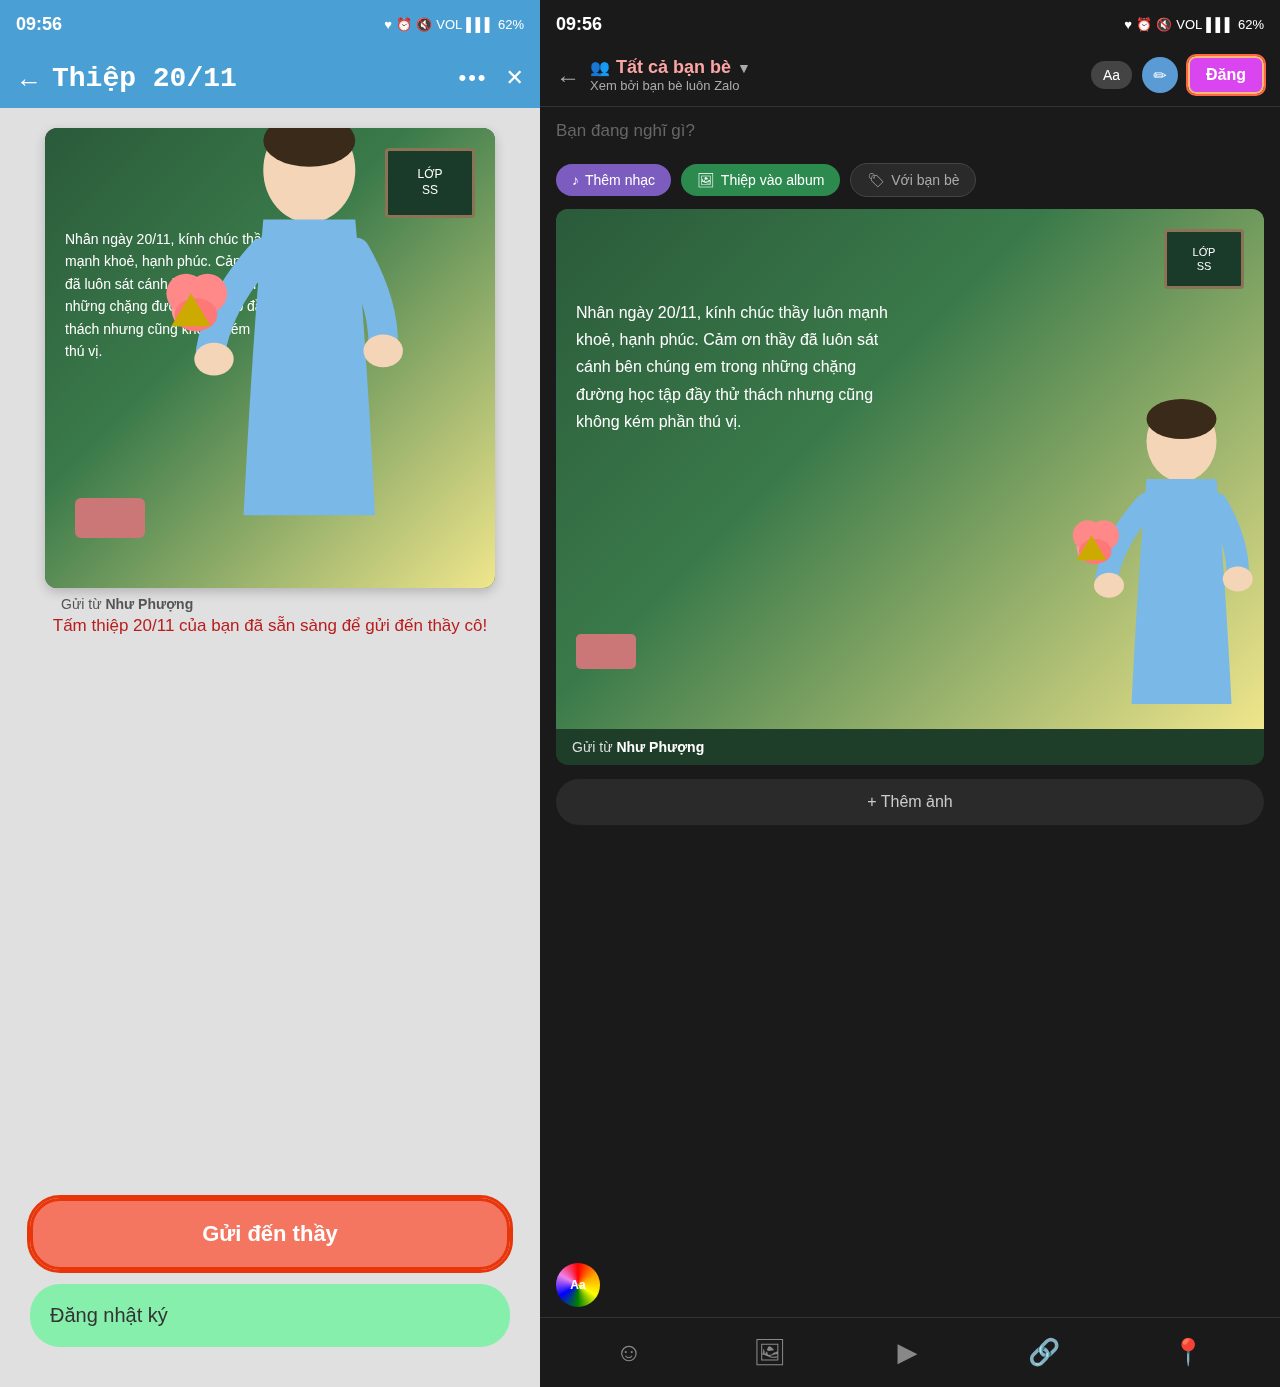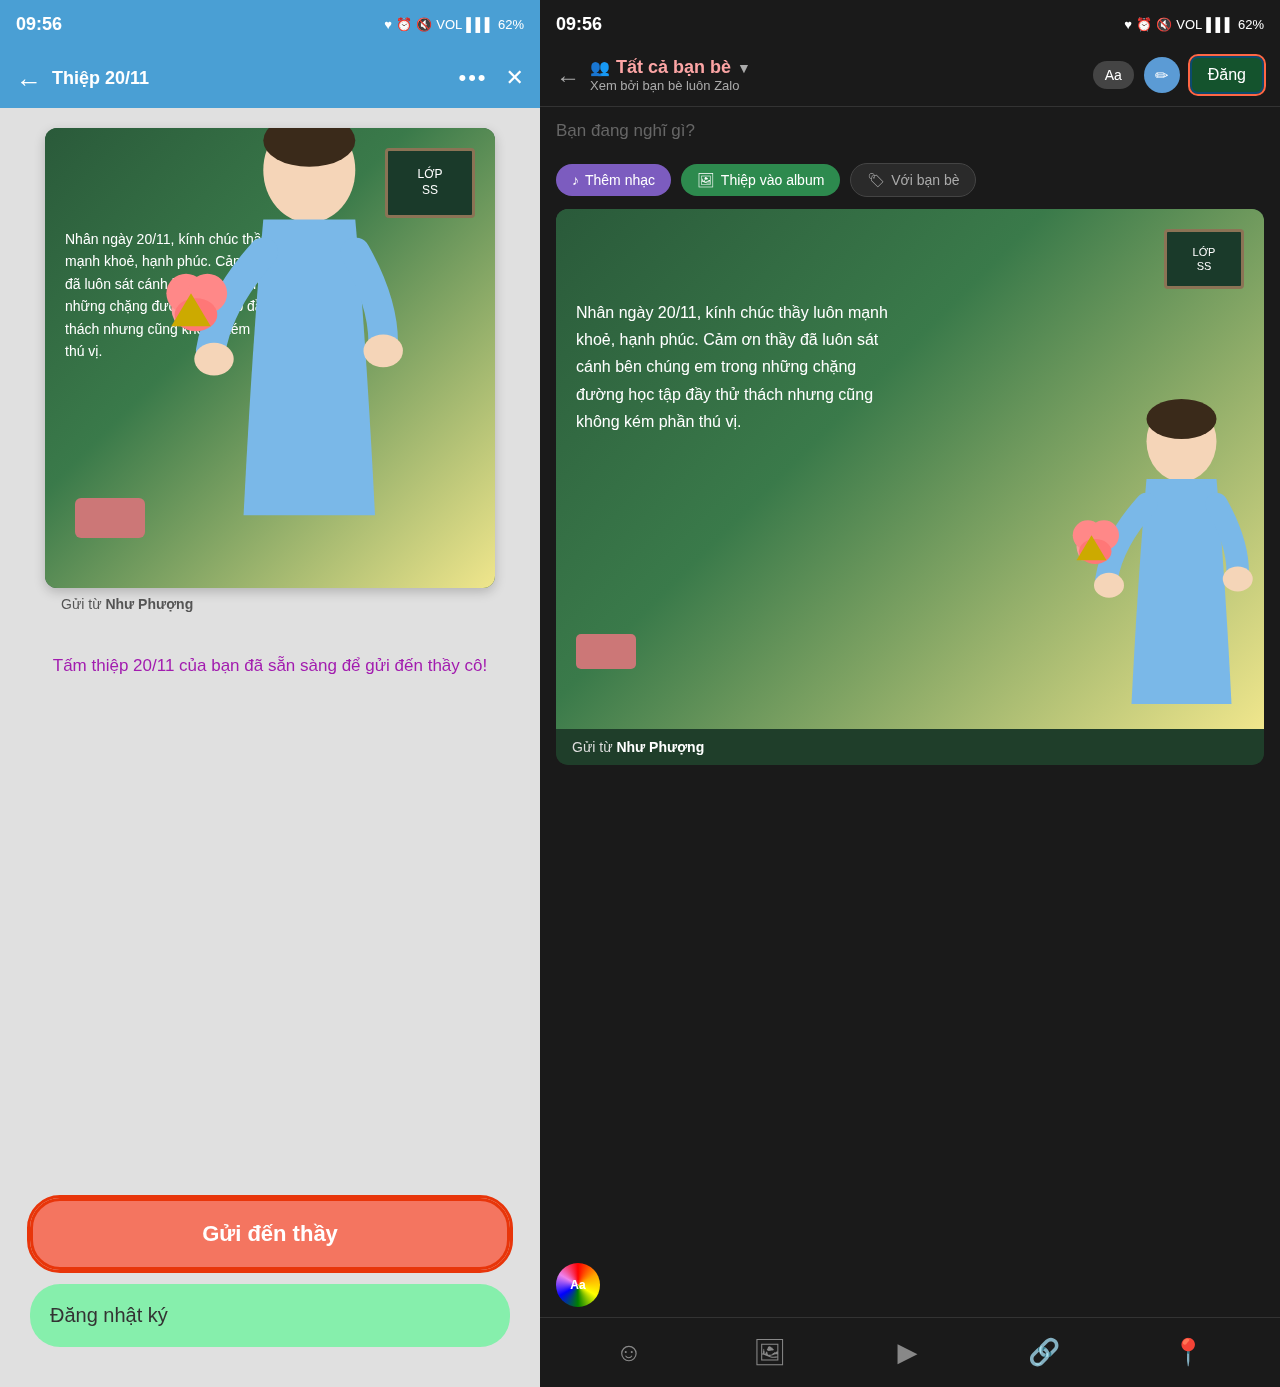--- a/index.html
+++ b/index.html
@@ -51,22 +51,23 @@
       padding: 0 16px;
       justify-content: space-between;
     }
     .left-header-left {
       display: flex;
       align-items: center;
       gap: 10px;
     }
     .left-header-title {
       color: white;
-      font-size: 18px;
+      font-size: 28px;
       font-weight: 600;
+      font-family: Liberation Mono, monospace;
     }
     .left-header-back {
       color: white;
       font-size: 26px;
       cursor: pointer;
     }
     .left-header-right {
       display: flex;
       align-items: center;
       gap: 18px;
@@ -168,23 +169,22 @@
 
     .card-sender {
       margin-top: 8px;
       font-size: 14px;
       color: #555;
       align-self: flex-start;
       margin-left: 45px;
     }
 
     .card-subtitle {
-      margin-top: 40px;
       text-align: center;
-      color: #a21caf;
+      color: #b91c1c;
       font-size: 17px;
       line-height: 1.6;
     }
 
     .left-bottom {
       padding: 20px 30px 40px 30px;
       background: #e0e0e0;
       display: flex;
       flex-direction: column;
       gap: 14px;
@@ -299,27 +299,27 @@
       width: 36px;
       height: 36px;
       display: flex;
       align-items: center;
       justify-content: center;
       cursor: pointer;
       color: white;
       font-size: 16px;
     }
     .btn-dang {
-      background: #14532d;
-      color: white;
-      border: 2px solid #0c4a6e;
+      background: #d946ef;
+      color: white;
+      border: 2px solid #fdba74;
       border-radius: 8px;
       padding: 8px 16px;
       font-size: 16px;
-      font-weight: 400;
+      font-weight: 700;
       cursor: pointer;
       outline: 2px solid #ff6644;
     }
 
     .right-compose-area {
       padding: 14px 16px;
     }
     .compose-placeholder {
       color: #666;
       font-size: 17px;
@@ -682,20 +682,21 @@
       </svg>
 
       <div style="position:absolute;bottom:60px;left:20px;width:60px;height:35px;background:#cc7777;border-radius:5px;"></div>
     </div>
 
     <div class="right-card-sender">
       <span>Gửi từ</span> <strong>Như Phượng</strong>
     </div>
   </div>
 
+  <button class="btn-add-photo">+ Thêm ảnh</button>
 
   <div class="right-bottom-spacer"></div>
 
   <div class="right-avatar-row">
     <div class="avatar-circle">
       <span>Aa</span>
     </div>
   </div>
 
   <div class="right-bottom-bar">

